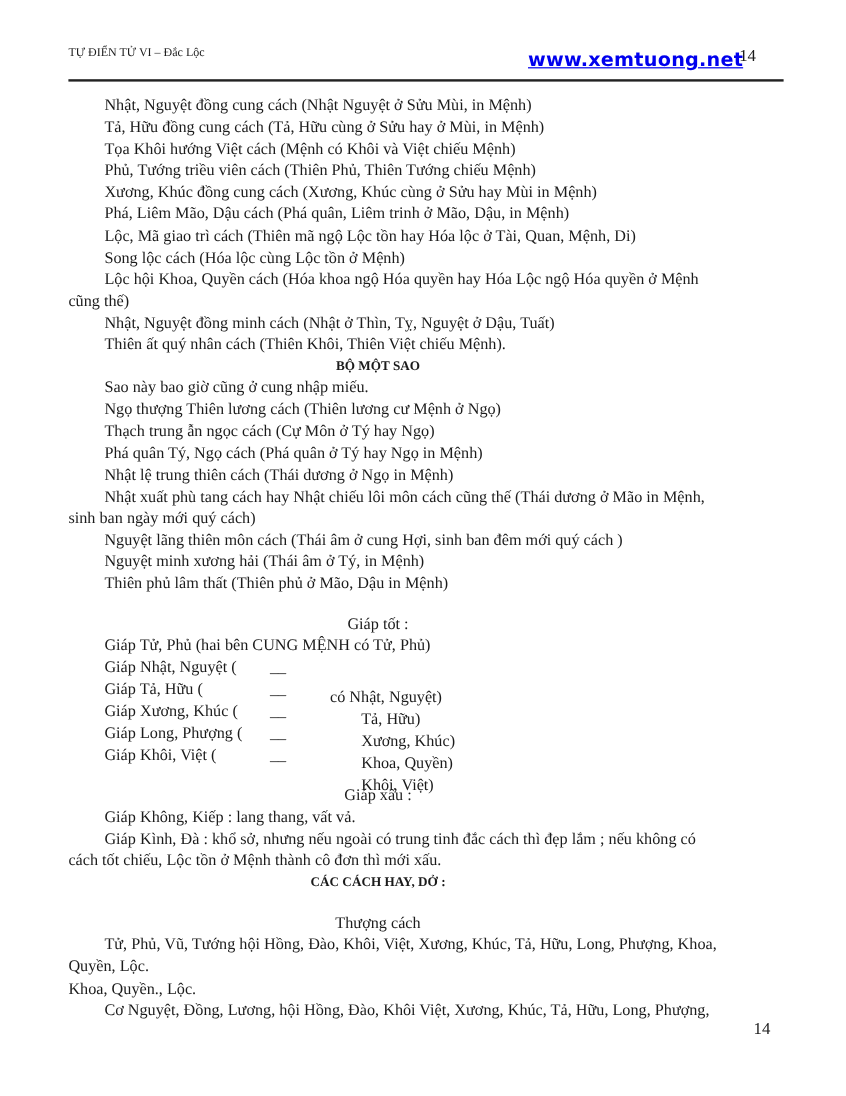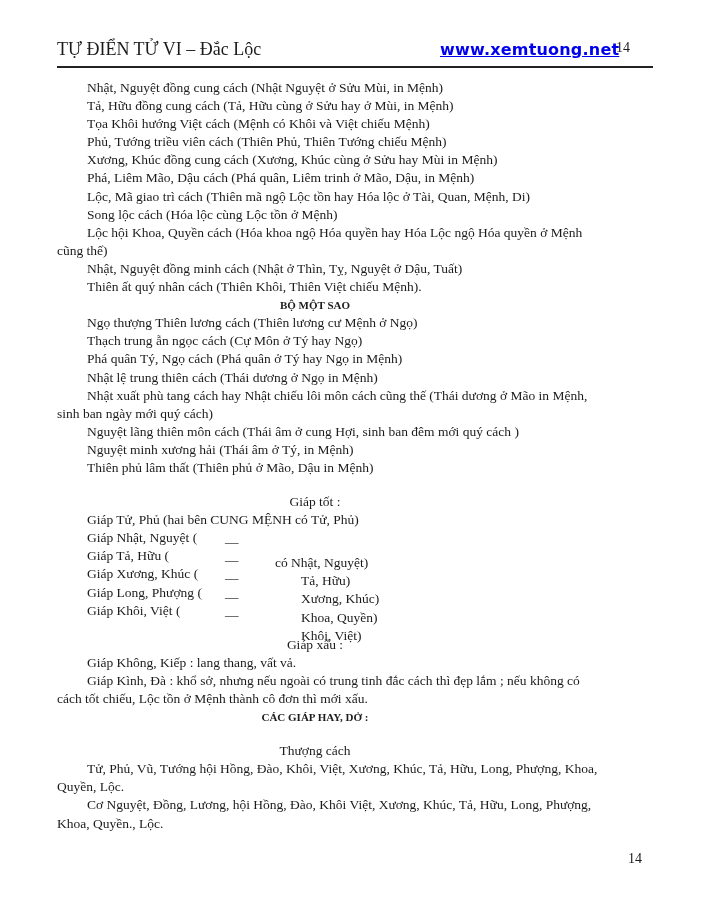--- a/index.html
+++ b/index.html
@@ -6,21 +6,21 @@
   .page{
     position:relative;
     width:705px;height:913px;
     background:#ffffff;
     font-family:"Liberation Serif", serif;
     color:#1b1b1b;
     overflow:hidden;
   }
   .header-title{
     position:absolute;left:57px;top:39px;
-    font-size:18px;white-space:nowrap;
+    font-size:10px;white-space:nowrap;
   }
   .header-link{
     position:absolute;left:440px;top:40px;
     font-family:"DejaVu Sans", sans-serif;
     font-weight:bold;font-size:16px;
     text-decoration:underline;
     letter-spacing:0.2px;
     white-space:nowrap;
     cursor:pointer;
   }
@@ -72,43 +72,44 @@
       <p class="line indent">Phủ, Tướng triều viên cách (Thiên Phủ, Thiên Tướng chiếu Mệnh)</p>
       <p class="line indent">Xương, Khúc đồng cung cách (Xương, Khúc cùng ở Sửu hay Mùi in Mệnh)</p>
       <p class="line indent">Phá, Liêm Mão, Dậu cách (Phá quân, Liêm trinh ở Mão, Dậu, in Mệnh)</p>
       <p class="line indent">Lộc, Mã giao trì cách (Thiên mã ngộ Lộc tồn hay Hóa lộc ở Tài, Quan, Mệnh, Di)</p>
       <p class="line indent">Song lộc cách (Hóa lộc cùng Lộc tồn ở Mệnh)</p>
       <p class="line indent">Lộc hội Khoa, Quyền cách (Hóa khoa ngộ Hóa quyền hay Hóa Lộc ngộ Hóa quyền ở Mệnh</p>
       <p class="line">cũng thế)</p>
       <p class="line indent">Nhật, Nguyệt đồng minh cách (Nhật ở Thìn, Tỵ, Nguyệt ở Dậu, Tuất)</p>
       <p class="line indent">Thiên ất quý nhân cách (Thiên Khôi, Thiên Việt chiếu Mệnh).</p>
       <p class="line heading">BỘ MỘT SAO</p>
+      <p class="line indent">Sao này bao giờ cũng ở cung nhập miếu.</p>
       <p class="line indent">Ngọ thượng Thiên lương cách (Thiên lương cư Mệnh ở Ngọ)</p>
       <p class="line indent">Thạch trung ẫn ngọc cách (Cự Môn ở Tý hay Ngọ)</p>
       <p class="line indent">Phá quân Tý, Ngọ cách (Phá quân ở Tý hay Ngọ in Mệnh)</p>
       <p class="line indent">Nhật lệ trung thiên cách (Thái dương ở Ngọ in Mệnh)</p>
       <p class="line indent">Nhật xuất phù tang cách hay Nhật chiếu lôi môn cách cũng thế (Thái dương ở Mão in Mệnh,</p>
       <p class="line">sinh ban ngày mới quý cách)</p>
       <p class="line indent">Nguyệt lãng thiên môn cách (Thái âm ở cung Hợi, sinh ban đêm mới quý cách )</p>
       <p class="line indent">Nguyệt minh xương hải (Thái âm ở Tý, in Mệnh)</p>
       <p class="line indent">Thiên phủ lâm thất (Thiên phủ ở Mão, Dậu in Mệnh)</p>
       <p class="line centered">Giáp tốt :</p>
       <p class="line indent">Giáp Tử, Phủ (hai bên CUNG MỆNH có Tử, Phủ)</p>
       <p class="line cols"><span class="c1">Giáp Nhật, Nguyệt (</span><span class="dash">__</span><span class="c2 first">có Nhật, Nguyệt)</span></p>
       <p class="line cols"><span class="c1">Giáp Tả, Hữu (</span><span class="dash">__</span><span class="c2">Tả, Hữu)</span></p>
       <p class="line cols"><span class="c1">Giáp Xương, Khúc (</span><span class="dash">__</span><span class="c2">Xương, Khúc)</span></p>
       <p class="line cols"><span class="c1">Giáp Long, Phượng (</span><span class="dash">__</span><span class="c2">Khoa, Quyền)</span></p>
       <p class="line cols"><span class="c1">Giáp Khôi, Việt (</span><span class="dash">__</span><span class="c2">Khôi, Việt)</span></p>
       <p class="line centered">Giáp xấu :</p>
       <p class="line indent">Giáp Không, Kiếp : lang thang, vất vả.</p>
       <p class="line indent">Giáp Kình, Đà : khổ sở, nhưng nếu ngoài có trung tinh đắc cách thì đẹp lắm ; nếu không có</p>
       <p class="line">cách tốt chiếu, Lộc tồn ở Mệnh thành cô đơn thì mới xấu.</p>
-      <p class="line heading">CÁC GIÁP HAY, DỞ :</p>
+      <p class="line heading">CÁC CÁCH HAY, DỞ :</p>
       <p class="line centered">Thượng cách</p>
       <p class="line indent">Tử, Phủ, Vũ, Tướng hội Hồng, Đào, Khôi, Việt, Xương, Khúc, Tả, Hữu, Long, Phượng, Khoa,</p>
       <p class="line">Quyền, Lộc.</p>
+      <p class="line">Khoa, Quyền., Lộc.</p>
       <p class="line indent">Cơ Nguyệt, Đồng, Lương, hội Hồng, Đào, Khôi Việt, Xương, Khúc, Tả, Hữu, Long, Phượng,</p>
-      <p class="line">Khoa, Quyền., Lộc.</p>
     </div>
 
   <div class="footer-num">14</div>
 
 </div>
 
 </body></html>

